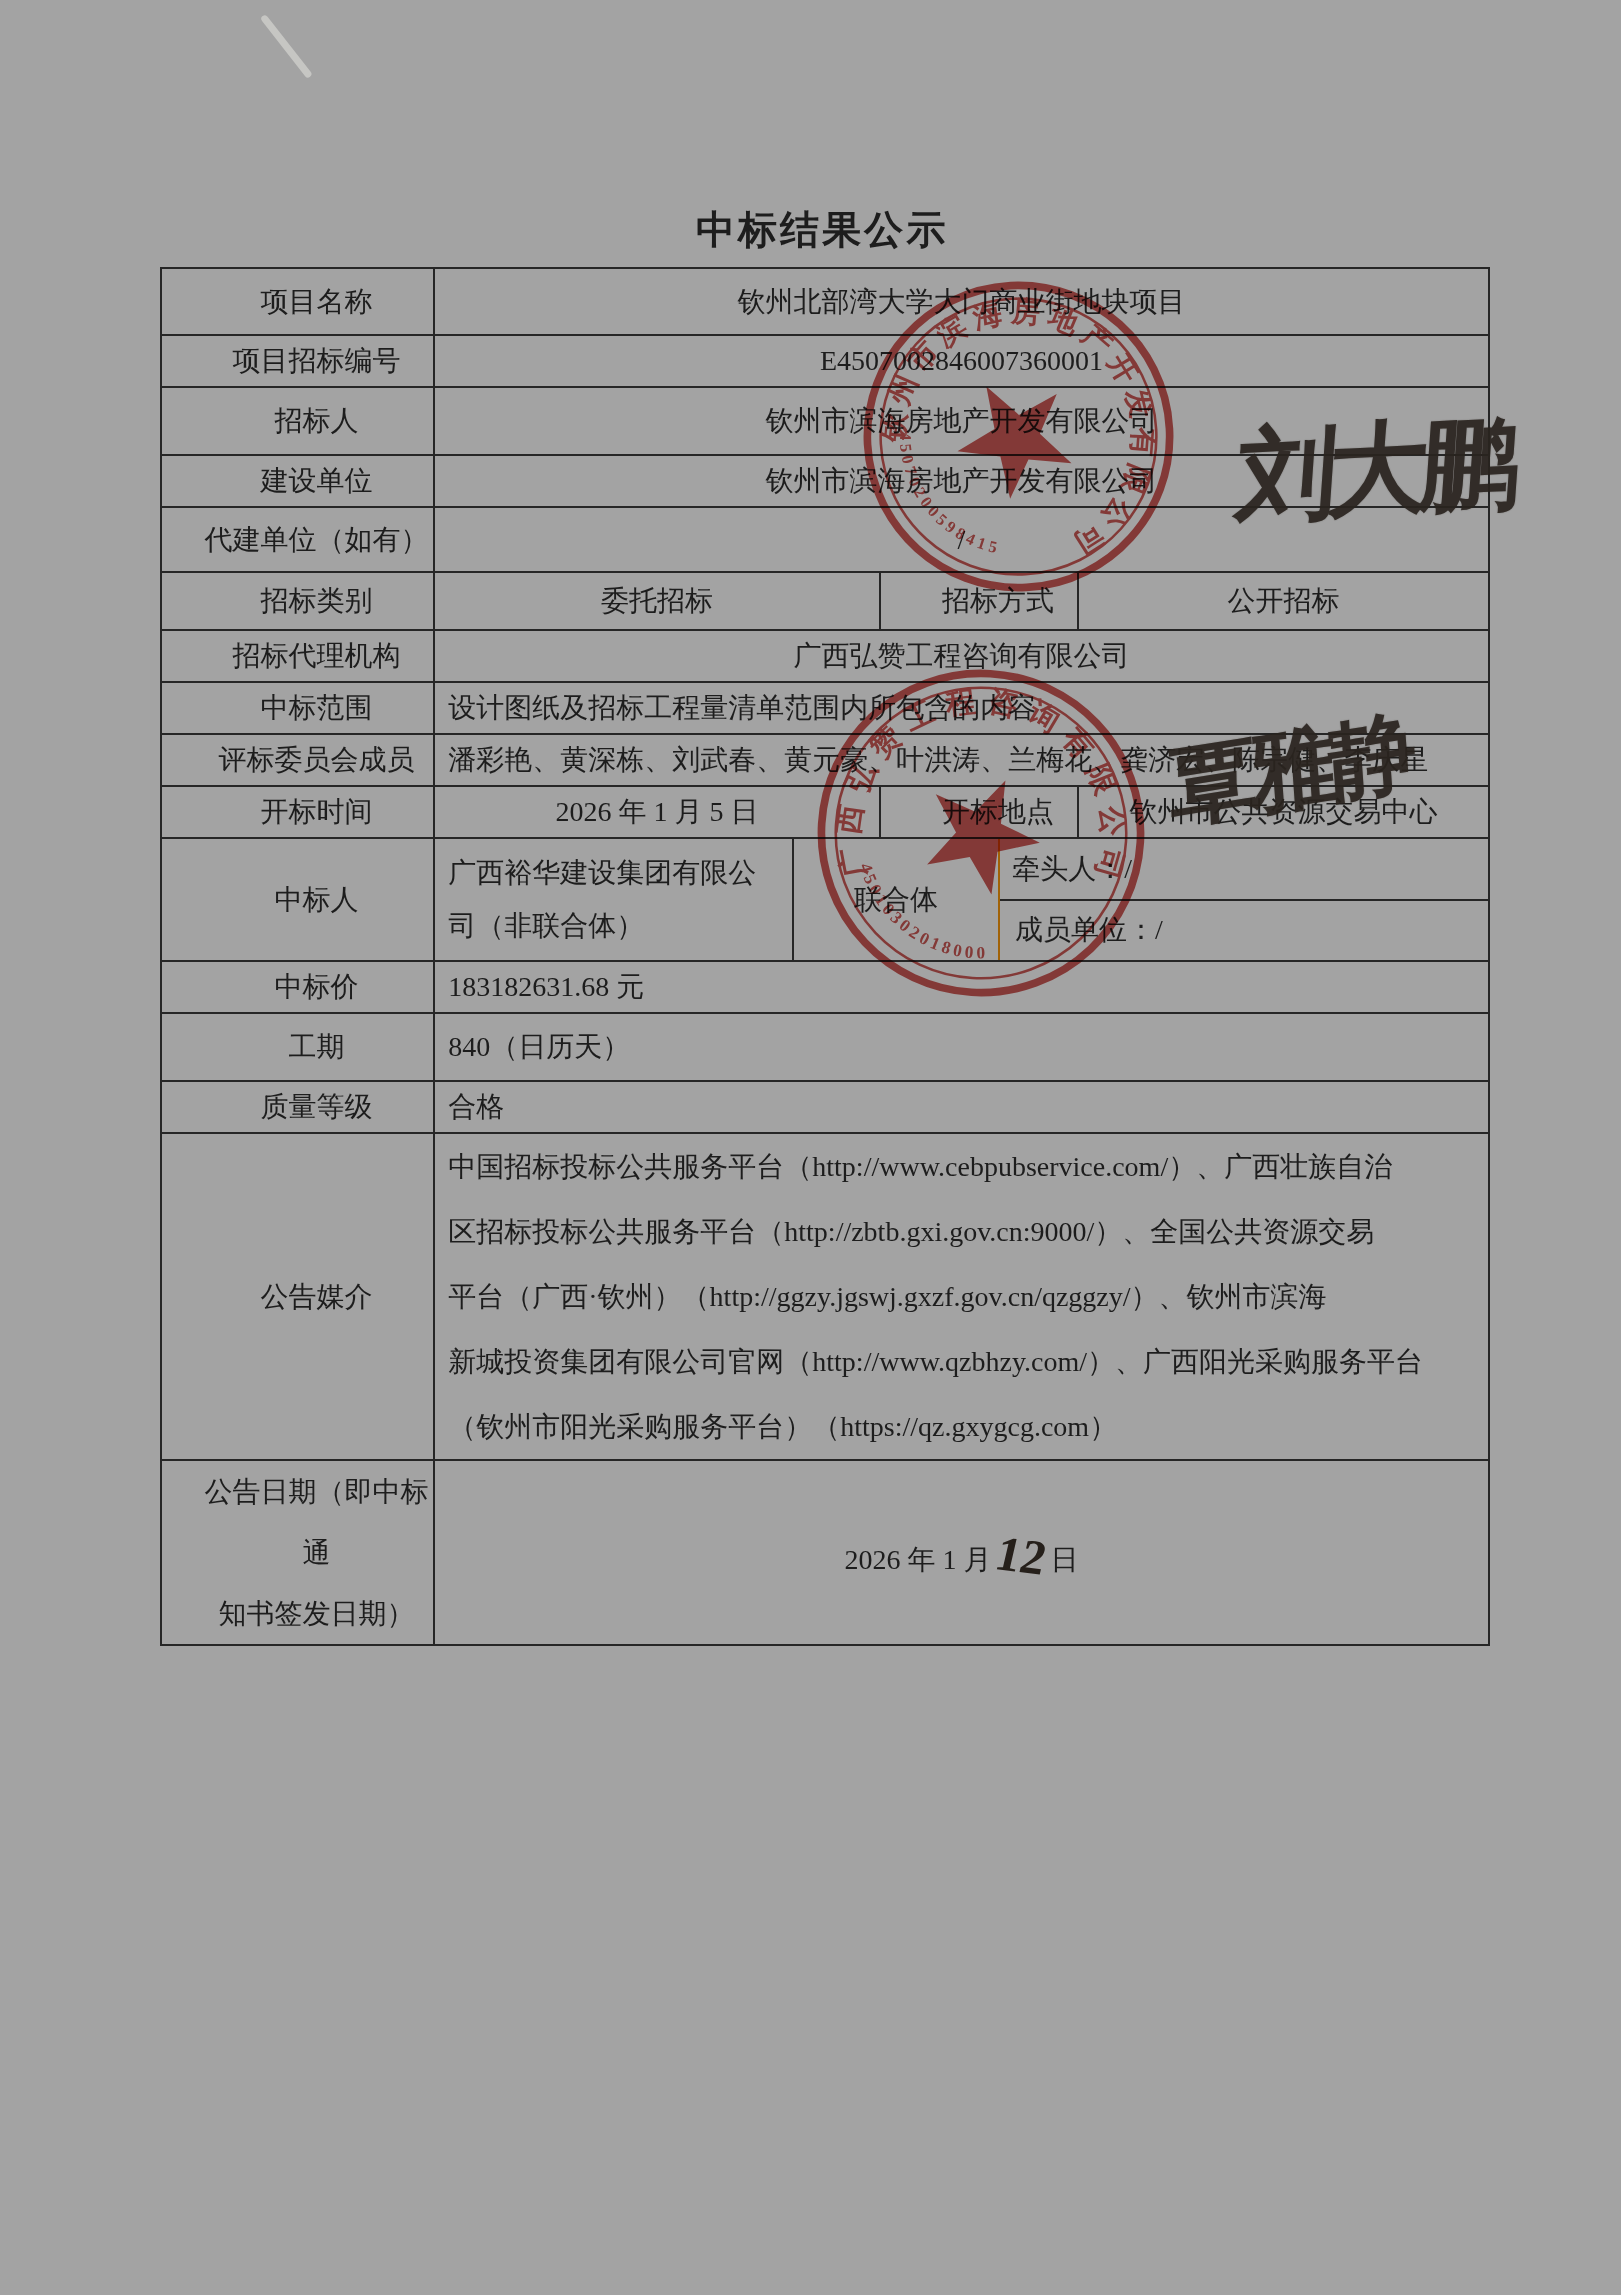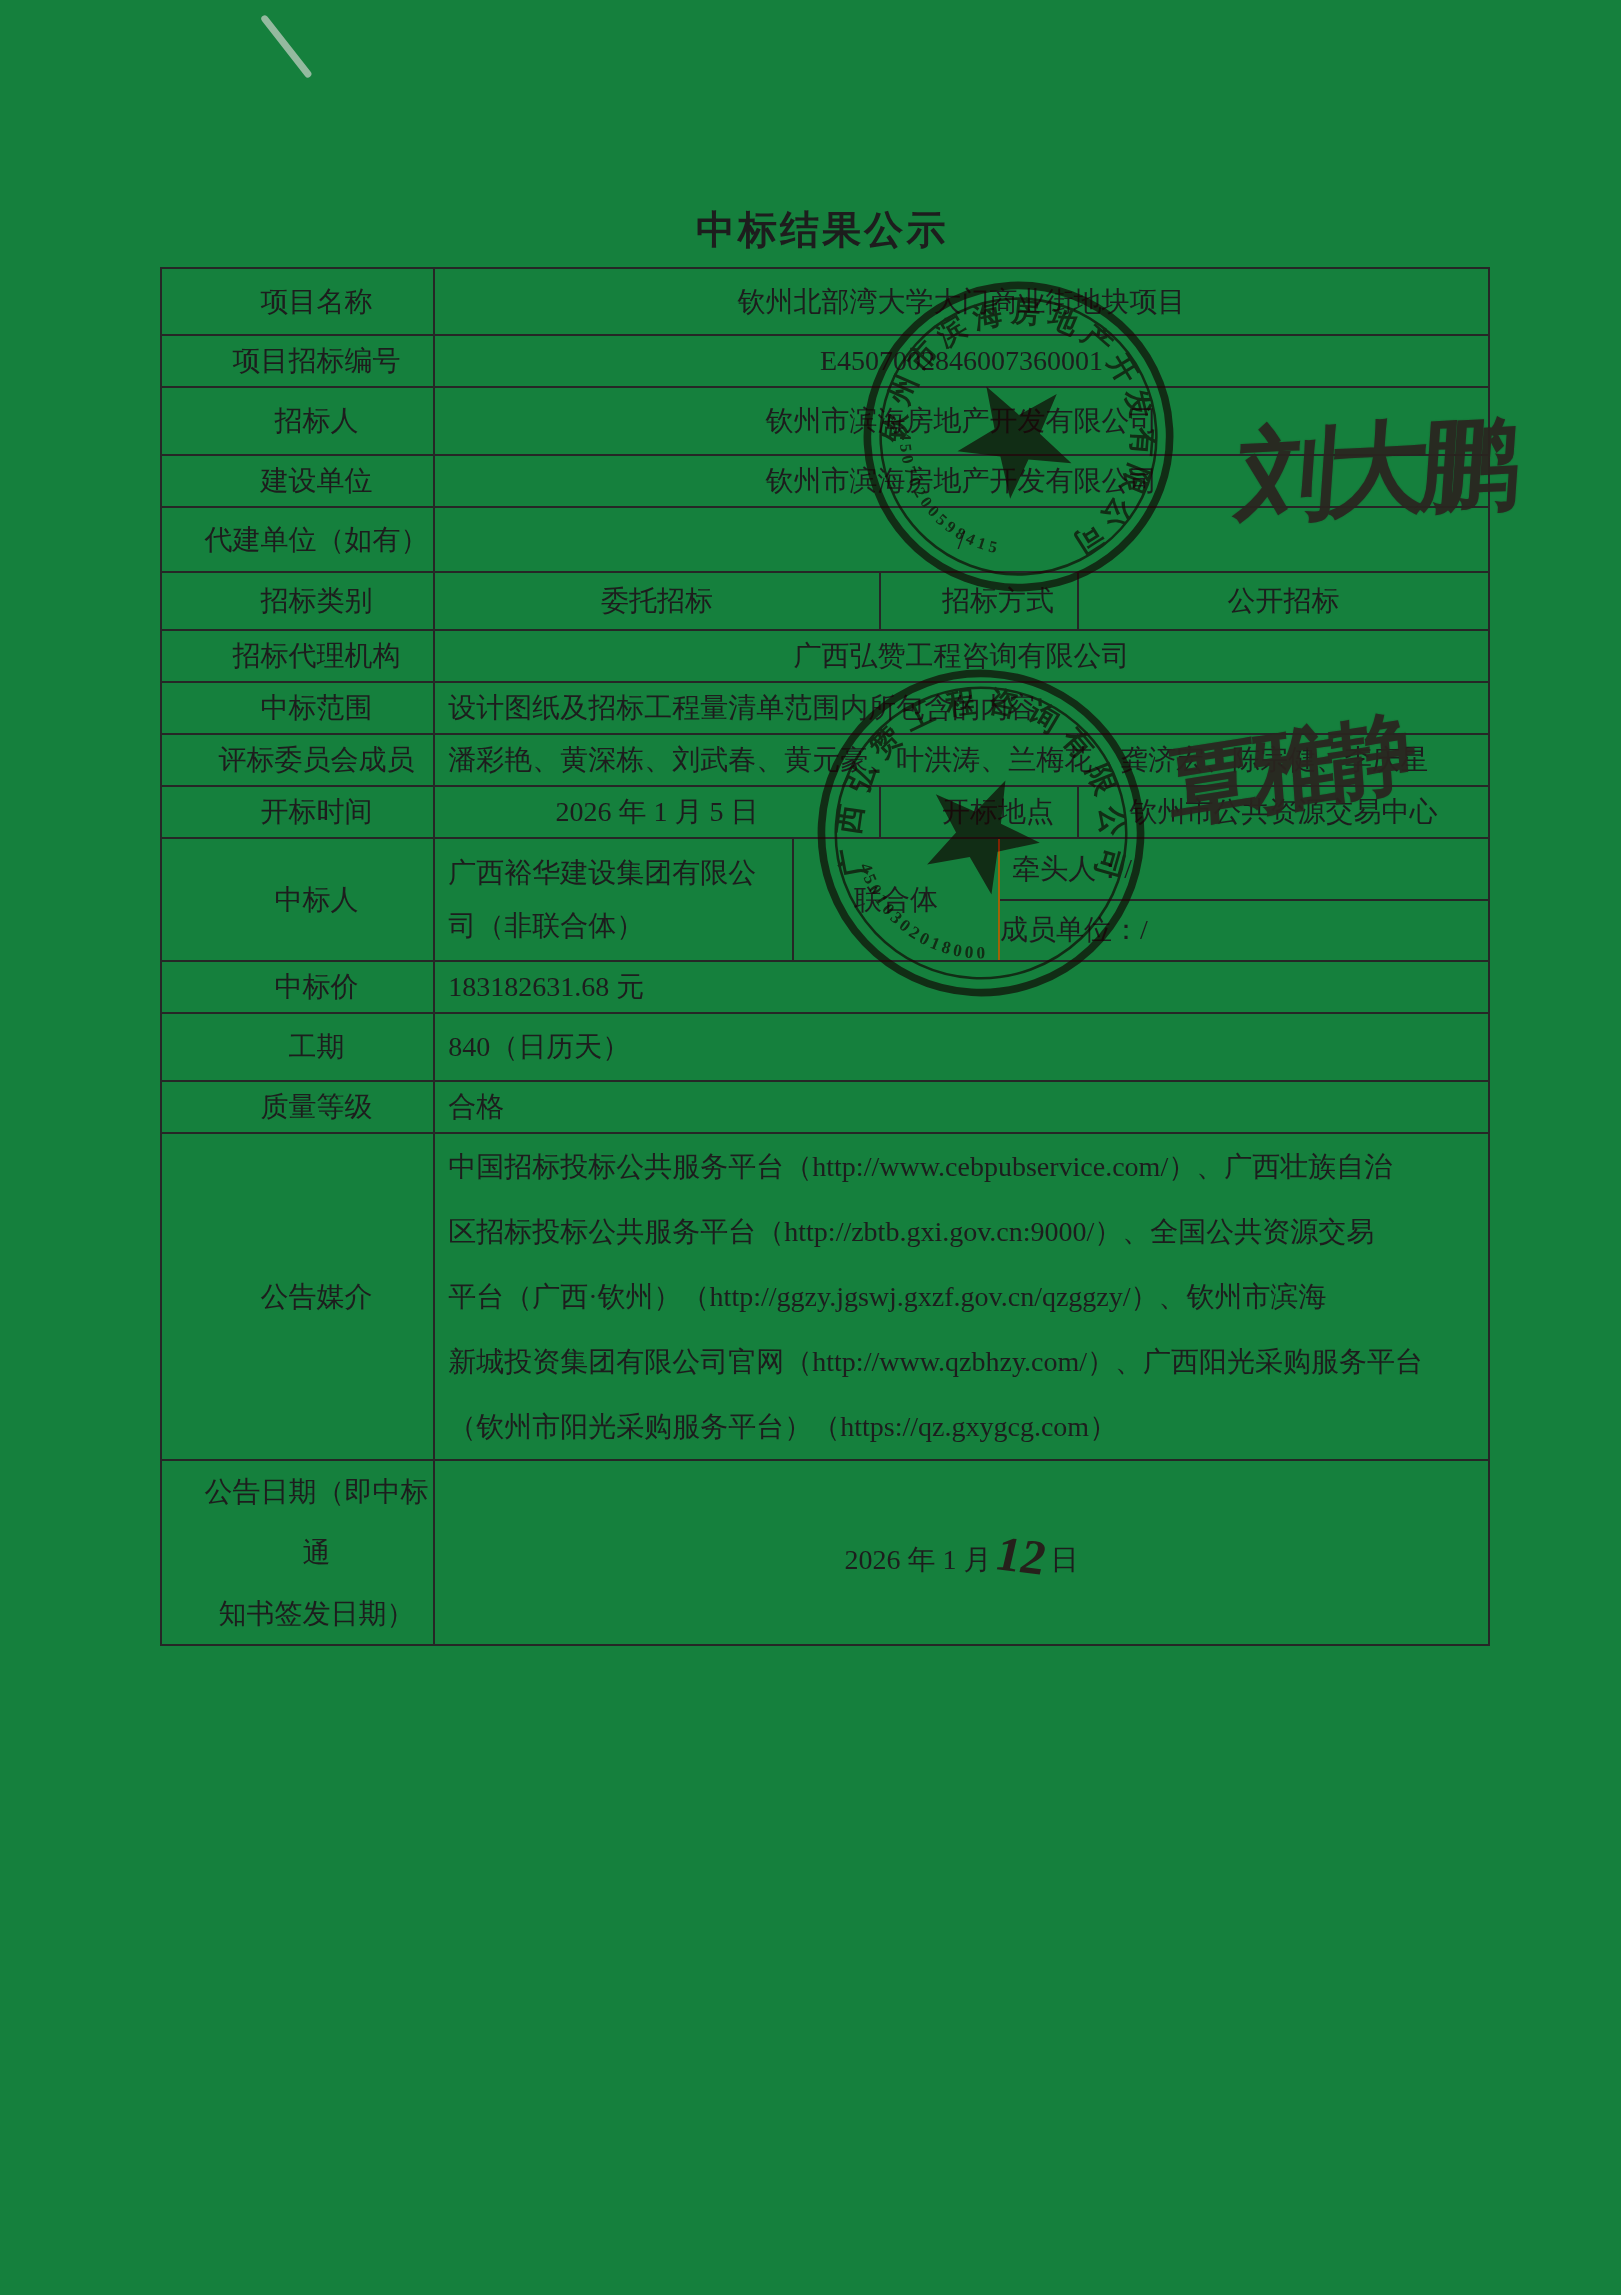--- a/index.html
+++ b/index.html
@@ -1,20 +1,20 @@
 <!DOCTYPE html>
 <html style="font-size:8.2px"><head>
 <meta charset="utf-8">
 <style>
   html,body{margin:0;padding:0;}
   body{background:#ffffff;}
   .page{
     position:relative;
     width:1622px;height:2295px;
-    background:#15803d;
+    background:#a3a3a3;
     font-family:"Liberation Serif","DejaVu Serif",serif;
     color:#1d1d1d;
     overflow:hidden;
   }
   .smudge{
     position:absolute;left:248px;top:43px;width:77px;height:6.6px;
     background:#d8d8d4;border-radius:4.6px;transform:rotate(52deg);opacity:.65;
   }
   .doc-title{
     position:absolute;left:0;top:203px;width:100%;
@@ -37,21 +37,21 @@
   td.vl{text-align:left;padding-left:13.3px;padding-right:7.2px;}
   td.p0{padding:0;}
   tr.h130{height:52px;} tr.h132{height:67px;} tr.h133{height:68px;margin-top:28px;}
   tr.h127{height:65px;} tr.h128{height:58px;} tr.h131{height:67px;}
   tr.h237{height:121px;} tr.h640{height:327px;} tr.h250{height:128px;}
   .wgrid{display:grid;grid-template-columns:359px 206px 1fr;width:100%;height:121px;}
   .wg1{border-right:2px solid #262626;display:flex;flex-direction:column;justify-content:center;gap:15.3px;padding-left:13.3px;}
   .wg2{border-right:2px solid #a16207;display:flex;align-items:center;justify-content:center;}
   .wg3{display:flex;flex-direction:column;}
   .wg3a{flex:1;border-bottom:2px solid #262626;display:flex;align-items:center;padding-left:12.3px;}
-  .wg3b{flex:1;display:flex;align-items:center;padding-left:0;}
+  .wg3b{flex:1;display:flex;align-items:center;padding-left:15px;}
   .media-cell{line-height:65px;}
   .date-label{line-height:61px;text-align:center;}
   .hand-day{
     display:inline-block;
     font-size:49px;font-weight:600;
     transform:rotate(7deg) translateY(3.1px) skewX(-6deg);
     margin:0 5.1px;
     color:#26201b;
   }
   .signature{

